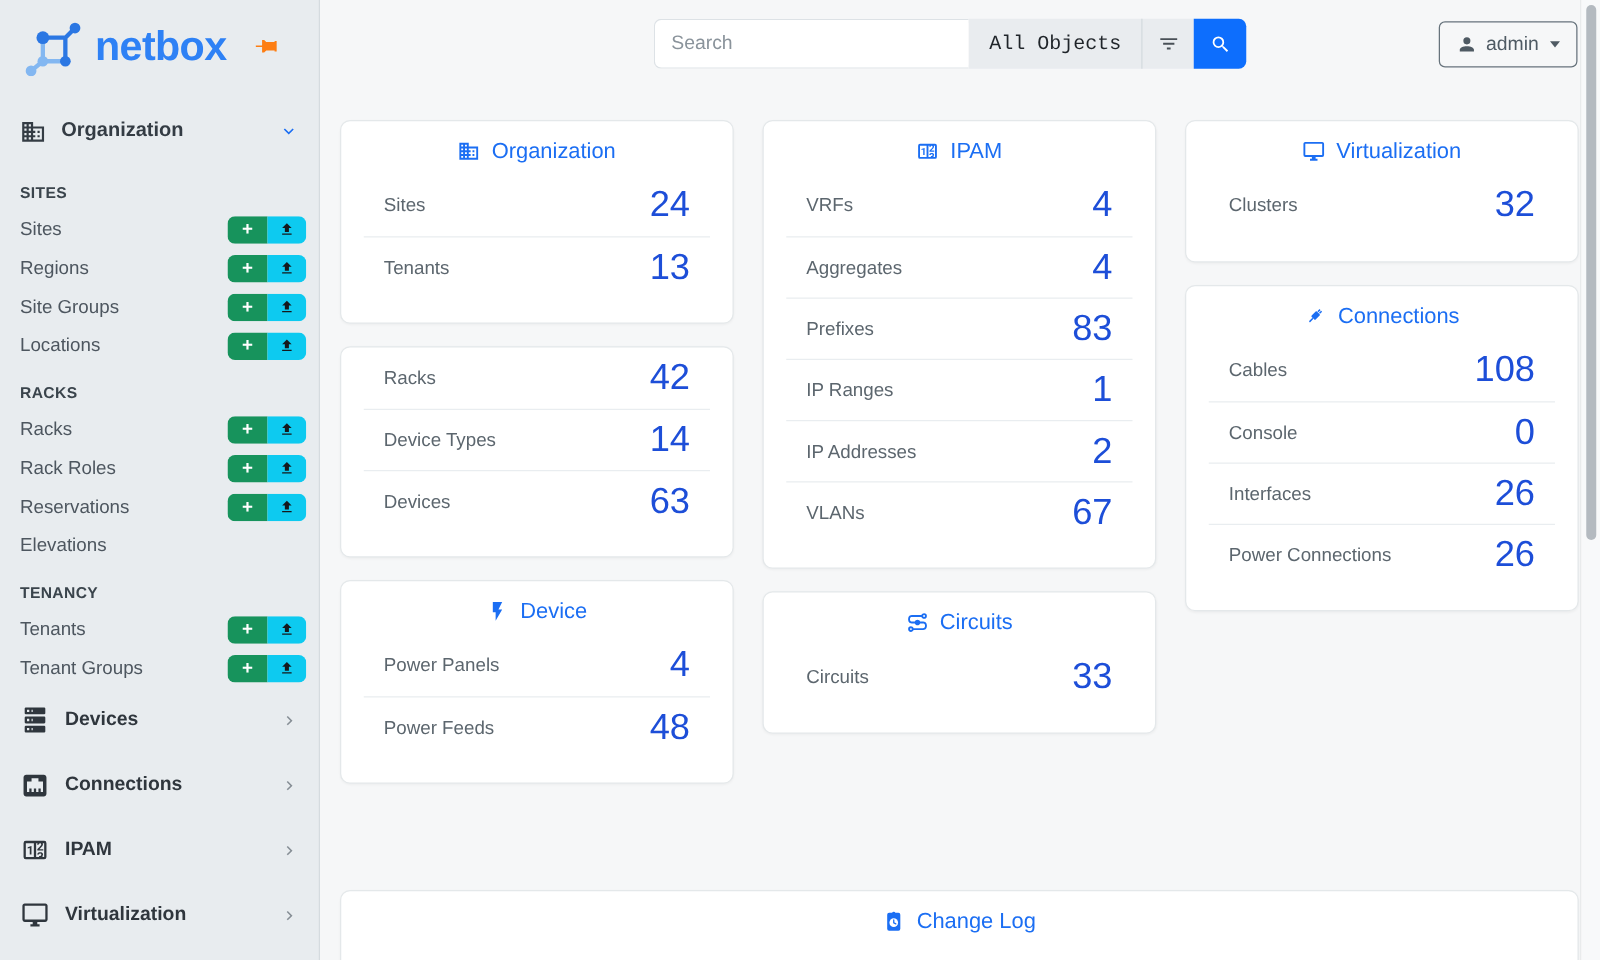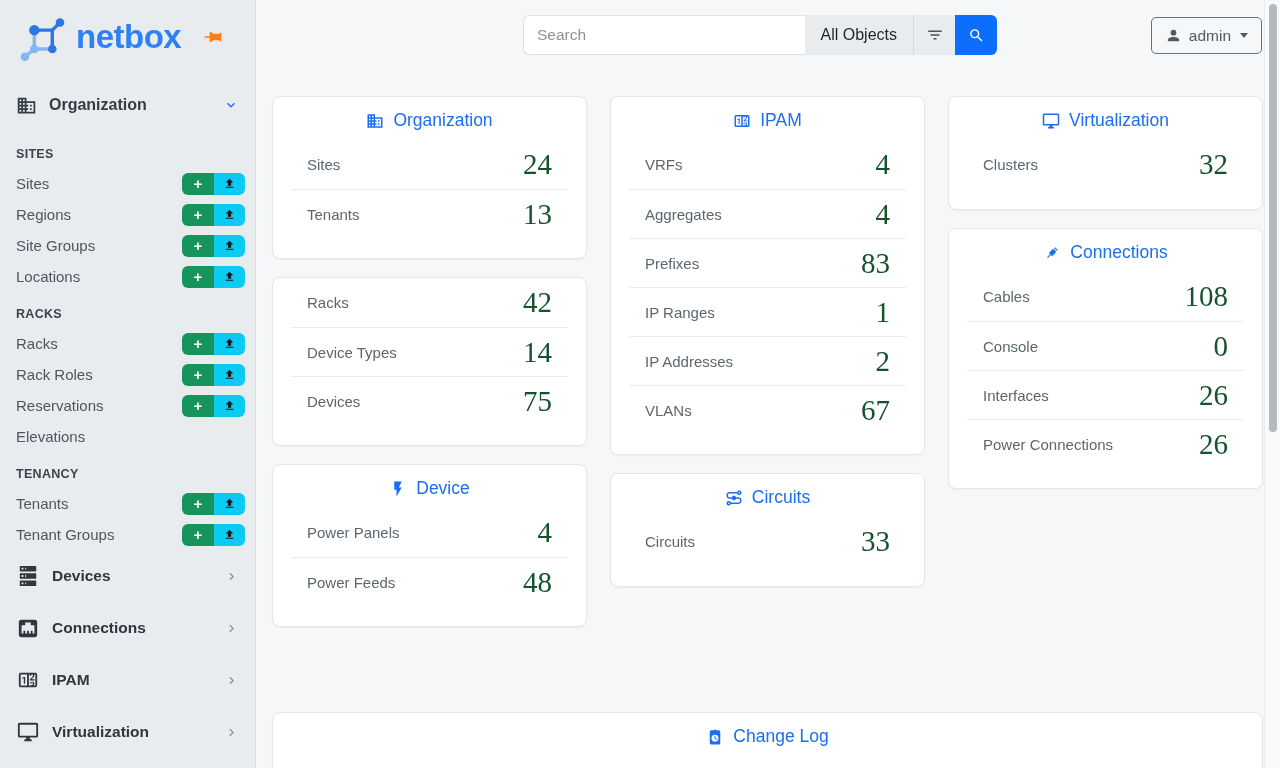--- a/index.html
+++ b/index.html
@@ -33,21 +33,21 @@
   
   .content { position:absolute; left:256px; top:0; right:0; height:768px; }
 
   .topbar { position:absolute; top:15px; left:0; right:16px; display:flex; justify-content:center; }
   .search-group { display:flex; width:474px; height:40px; }
   .search-input { flex:1; border:1px solid #dde2e6; border-right:none; border-radius:6px 0 0 6px;
                   padding:0 13px; font-size:15.5px; color:#212529; background:#fff; outline:none;
                   font-family:"Liberation Sans","DejaVu Sans",sans-serif; }
   .search-input::placeholder { color:#8a939b; }
   .scope { background:#e9ecef; color:#1f2429; font-size:16px; display:flex; align-items:center;
-           padding:0 16px; cursor:pointer; }
+           padding:0 16px; cursor:pointer;font-family:Liberation Mono, monospace; }
   .filter-btn { width:42px; background:#e9ecef; border-left:1px solid #d4dade; display:flex;
                 align-items:center; justify-content:center; color:#495057; cursor:pointer; }
   .search-btn { width:42px; background:#0d6efd; border-radius:0 6px 6px 0; display:flex;
                 align-items:center; justify-content:center; color:#fff; cursor:pointer; border:none; }
 
   .admin-btn { position:absolute; top:17px; right:18px; height:37px; border:1px solid #67737c;
                border-radius:5px; display:flex; align-items:center; padding:0 13px; gap:7px;
                color:#4f5a63; font-size:15.5px; background:transparent; cursor:pointer; }
   .caret { width:0; height:0; border-left:4.5px solid transparent; border-right:4.5px solid transparent;
            border-top:5px solid #4f5a63; margin-left:2px; }
@@ -55,21 +55,21 @@
   .cards-row { position:absolute; top:96px; left:16px; display:flex; gap:23px; }
   .col { width:315px; display:flex; flex-direction:column; gap:18px; }
   .card { background:#fff; border:1px solid #e4e8ea; border-radius:8px; box-shadow:0 1px 2px rgba(0,0,0,.04); }
   .card-title { display:flex; align-items:center; justify-content:center; gap:9px; padding:13px 0 9px 0;
                 color:#1b6ef3; font-size:17.5px; cursor:pointer; }
   .card-body { padding-bottom:20px; }
   .row-item { margin:0 18px; padding:0 16px; height:49px; display:flex; justify-content:space-between;
               align-items:center; cursor:pointer; }
   .row-item + .row-item { border-top:1px solid #e9edf0; }
   .row-label { font-size:15px; color:#5c666e; }
-  .row-value { font-size:29px; color:#14532d; line-height:1;font-family:Liberation Serif, serif; }
+  .row-value { font-size:29px; color:#1d4ed8; line-height:1; }
 
   .changelog-card { position:absolute; top:712px; left:16px; width:991px; height:120px; }
 
   
   .pagescroll { position:fixed; right:0; top:0; width:16px; height:768px; background:#f8f9fa;
                 border-left:1px solid #e9ebec; z-index:5; }
   .pagescroll .thumb { position:absolute; left:4px; top:4px; width:8px; height:428px; background:#b4bac0;
                        border-radius:4px; cursor:pointer; }
 </style>
 </head>
@@ -375,21 +375,21 @@
             <div class="row-item">
               <span class="row-label">Racks</span>
               <span class="row-value">42</span>
             </div>
             <div class="row-item">
               <span class="row-label">Device Types</span>
               <span class="row-value">14</span>
             </div>
             <div class="row-item">
               <span class="row-label">Devices</span>
-              <span class="row-value">75</span>
+              <span class="row-value">63</span>
             </div>
           </div>
         </div>
         <div class="card">
           <div class="card-title">
             <span class="icon">
               <svg width="18" height="18" viewBox="0 0 24 24" fill="currentColor">
                 <path d="M7,2V13H10V22L17,10H13L17,2H7Z"></path>
               </svg>
             </span>

